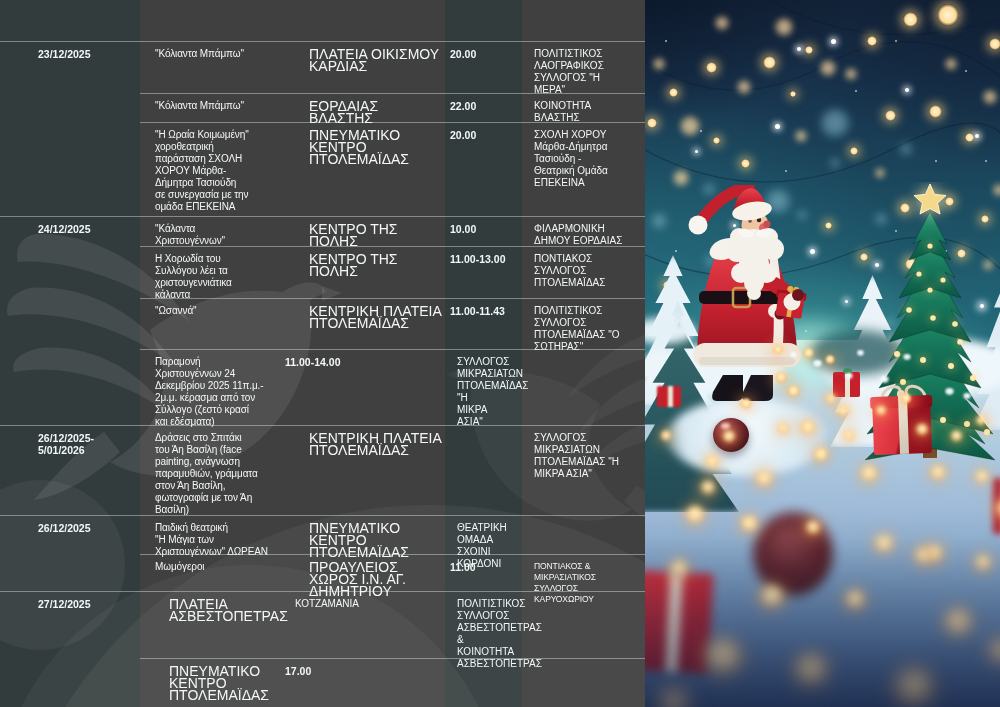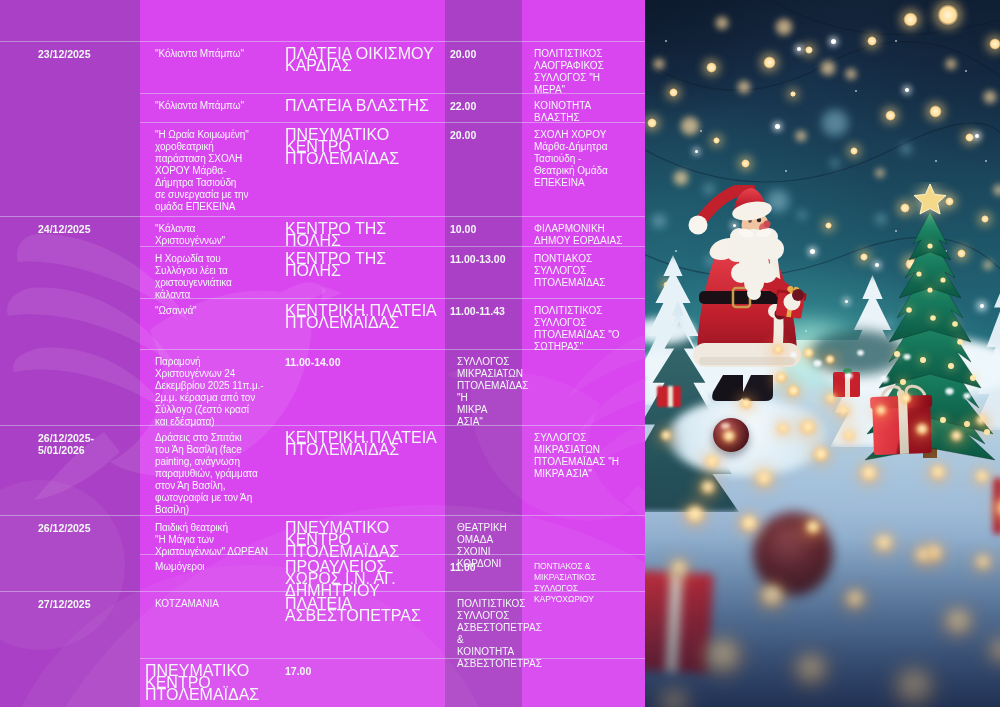--- a/index.html
+++ b/index.html
@@ -1,32 +1,32 @@
 <!DOCTYPE html>
 <html><head>
 <meta charset="utf-8">
 <style>
   html,body{margin:0;padding:0;background:#0e2233;}
   .poster{position:relative;width:1000px;height:707px;overflow:hidden;
           font-family:"Liberation Sans","DejaVu Sans",sans-serif;}
 
   
-  .panel{position:absolute;left:0;top:0;width:645px;height:707px;background:#d946ef;overflow:hidden;}
+  .panel{position:absolute;left:0;top:0;width:645px;height:707px;background:#404040;overflow:hidden;}
   .band{position:absolute;top:0;bottom:0;background:rgba(6,44,48,.22);}
   .band-date{left:0;width:140px;}
   .band-time{left:445px;width:77px;}
   .watermark{position:absolute;left:0;top:0;}
   .tbl{position:absolute;left:0;top:41px;width:645px;z-index:2;display:flex;flex-direction:column;}
   .rule{height:1px;background:rgba(224,244,244,.42);flex:none;}
   .rule.sub{margin-left:140px;}
   .row{display:grid;grid-template-columns:140px 140px 165px 77px 123px;flex:none;box-sizing:border-box;}
   .cell{color:#f3f8f7;padding-top:6px;white-space:pre-line;line-height:12px;box-sizing:border-box;}
   .date{padding-left:38px;font-weight:bold;font-size:10.5px;}
   .event{padding-left:15px;font-size:10px;letter-spacing:-.1px;}
-  .loc{padding-left:5px;font-size:16px;}
+  .loc{padding-left:5px;font-size:14px;margin-left:24px;}
   .time{padding-left:5px;font-weight:bold;font-size:10.5px;white-space:nowrap;}
   .org{padding-left:12px;padding-right:13px;font-size:10px;}
   .org.tight{font-size:8.5px;letter-spacing:-.1px;line-height:11px;}
 
   
   .photo{position:absolute;left:645px;top:0;width:355px;height:707px;overflow:hidden;
     background:
       radial-gradient(420px 300px at -6% -6%, #0a1628 0%, rgba(10,22,40,0) 58%),
       radial-gradient(500px 420px at 108% -8%, #0e1d31 0%, rgba(14,29,49,0) 55%),
       radial-gradient(300px 190px at 45% 55%, rgba(120,225,205,.55) 0%, rgba(80,185,175,.25) 45%, rgba(80,185,175,0) 70%),
@@ -104,21 +104,21 @@
         <div class="cell org">ΠΟΛΙΤΙΣΤΙΚΟΣ
 ΛΑΟΓΡΑΦΙΚΟΣ
 ΣΥΛΛΟΓΟΣ "Η
 ΜΕΡΑ"</div>
       </div>
       <div class="rule sub"></div>
 
       <div class="row" style="height:28px">
         <div class="cell date"></div>
         <div class="cell event">"Κόλιαντα Μπάμπω"</div>
-        <div class="cell loc">ΠΛΑΤΕΙΑ ΒΛΑΣΤΗΣ</div>
+        <div class="cell loc">ΕΟΡΔΑΙΑΣ ΒΛΑΣΤΗΣ</div>
         <div class="cell time">22.00</div>
         <div class="cell org">ΚΟΙΝΟΤΗΤΑ
 ΒΛΑΣΤΗΣ</div>
       </div>
       <div class="rule sub"></div>
 
       <div class="row" style="height:93px">
         <div class="cell date"></div>
         <div class="cell event">"Η Ωραία Κοιμωμένη"
 χοροθεατρική
@@ -231,22 +231,22 @@
 ΧΩΡΟΣ Ι.Ν. ΑΓ. ΔΗΜΗΤΡΙΟΥ</div>
         <div class="cell time">11.00</div>
         <div class="cell org tight">ΠΟΝΤΙΑΚΟΣ &amp;
 ΜΙΚΡΑΣΙΑΤΙΚΟΣ
 ΣΥΛΛΟΓΟΣ ΚΑΡΥΟΧΩΡΙΟΥ</div>
       </div>
       <div class="rule"></div>
 
       <div class="row" style="height:66px">
         <div class="cell date">27/12/2025</div>
+        <div class="cell loc">ΠΛΑΤΕΙΑ ΑΣΒΕΣΤΟΠΕΤΡΑΣ</div>
         <div class="cell event">ΚΟΤΖΑΜΑΝΙΑ</div>
-        <div class="cell loc">ΠΛΑΤΕΙΑ ΑΣΒΕΣΤΟΠΕΤΡΑΣ</div>
         <div class="cell org">ΠΟΛΙΤΙΣΤΙΚΟΣ
 ΣΥΛΛΟΓΟΣ
 ΑΣΒΕΣΤΟΠΕΤΡΑΣ
 &amp; ΚΟΙΝΟΤΗΤΑ
 ΑΣΒΕΣΤΟΠΕΤΡΑΣ</div>
       </div>
       <div class="rule sub"></div>
 
       <div class="row" style="height:49px">
         <div class="cell date"></div>

